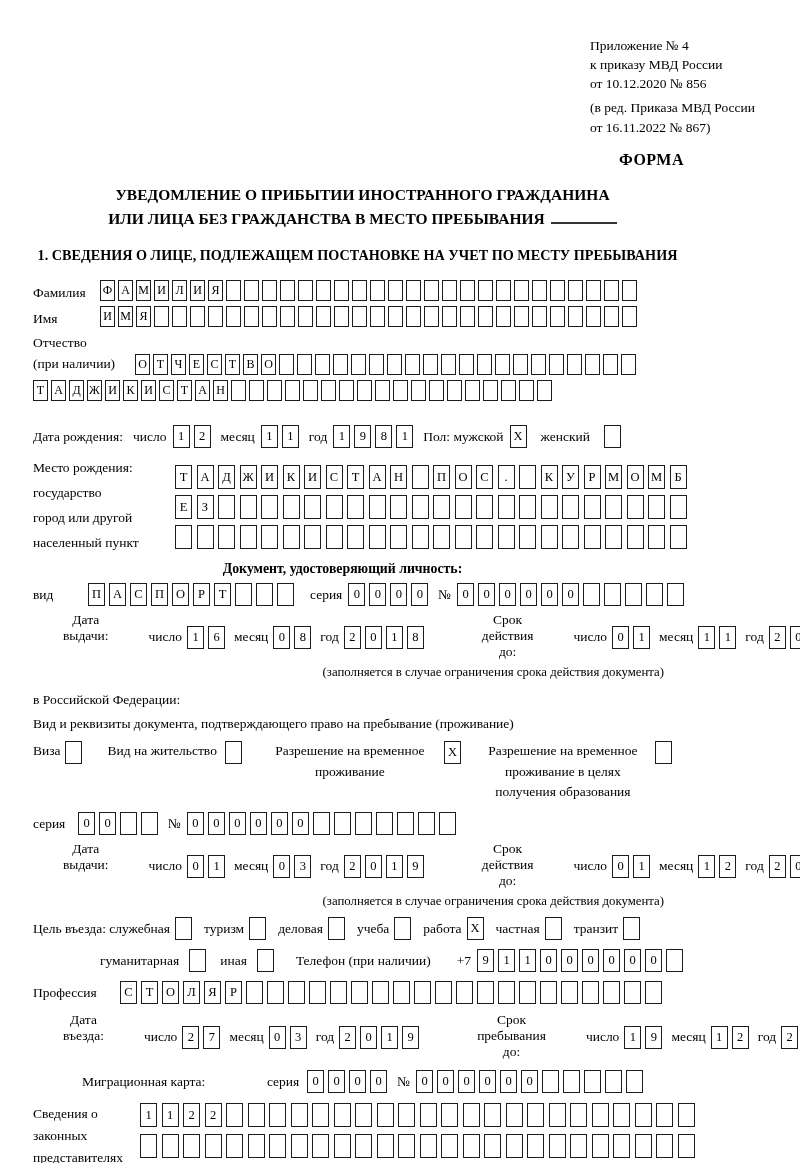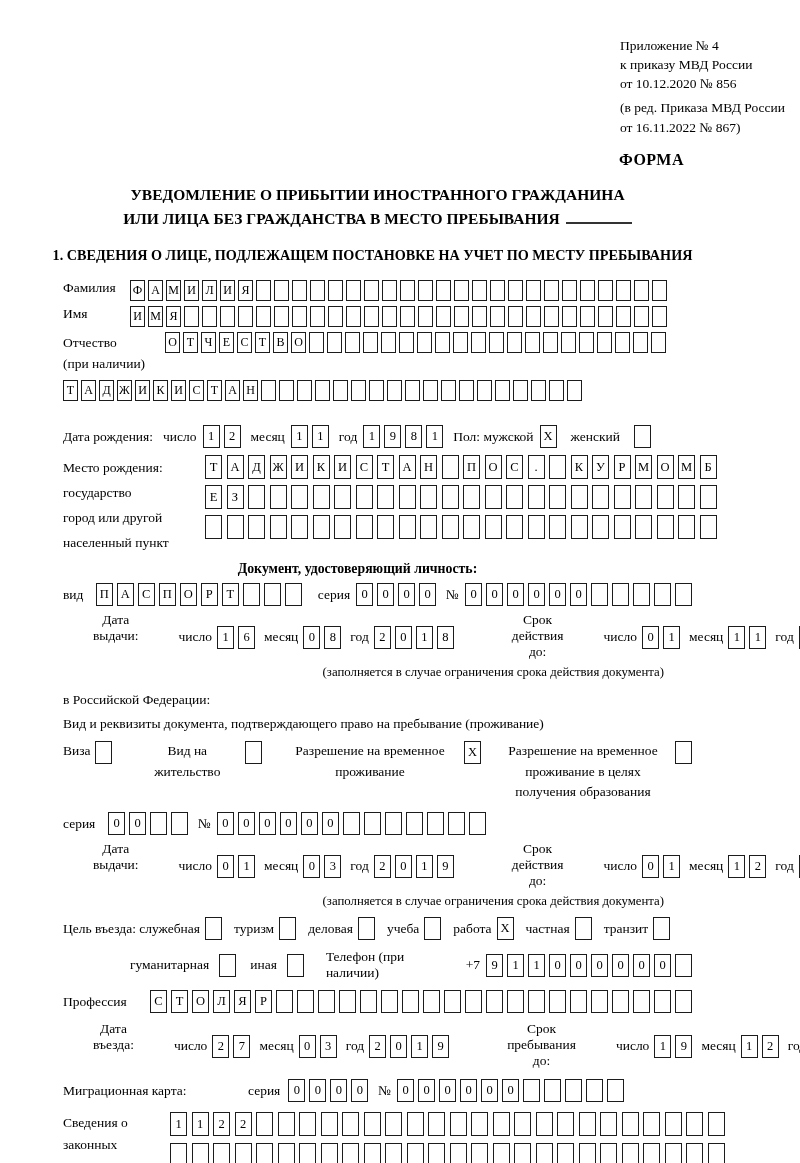--- a/index.html
+++ b/index.html
@@ -1,36 +1,36 @@
 <!DOCTYPE html>
 <html><head>
 <meta charset="utf-8">
 <style>
   html,body{margin:0;padding:0;background:#fff;}
   body{
     width:800px;height:1163px;overflow:hidden;
     font-family:"Liberation Serif","DejaVu Serif",serif;
     color:#000;font-size:13.5px;
   }
-  .page{width:717px;height:1163px;box-sizing:border-box;padding:36px 25px 0 63px;background:#fff;}
+  .page{width:717px;height:1163px;box-sizing:border-box;padding:36px 25px 0 33px;background:#fff;}
 
   
   .hdr{margin-left:557px;line-height:1.42;}
   .hdr div{white-space:nowrap;}
   .hdr .amend{margin-top:5px;}
   .forma{margin-top:14px;margin-right:8px;text-align:right;font-weight:bold;font-size:16px;letter-spacing:.5px;}
 
   
   .title{margin-top:14px;text-align:center;font-weight:bold;font-size:15.5px;line-height:1.55;}
   .title .uline{display:inline-block;width:66px;border-bottom:2px solid #333;height:14px;margin-left:6px;}
   .sec-head{margin-top:16px;margin-left:-20px;margin-right:-10px;text-align:center;font-weight:bold;font-size:14.2px;}
 
   
   .frm{margin-top:16px;}
-  .row{display:flex;align-items:flex-start;margin-bottom:5px;}
+  .row{display:flex;align-items:flex-end;margin-bottom:5px;}
   .lbl{flex:0 0 auto;}
   .lbl2{line-height:1.6;}
   .cells{display:flex;gap:3px;flex:0 0 auto;}
   .cell{
     flex:0 0 auto;box-sizing:border-box;
     width:18px;height:22px;border:1.5px solid #1c1c1c;
     display:flex;align-items:center;justify-content:center;
     font-size:12.5px;background:#fff;
   }
   .cells.sm .cell{width:15px;height:21px;font-size:12px;}
@@ -65,21 +65,21 @@
   .opt .ol{text-align:center;line-height:1.5;}
   .opt .cells{margin-left:8px;margin-top:0;}
   .purpose-row{display:flex;align-items:center;margin-bottom:9px;flex-wrap:nowrap;}
   .purpose-row .pl{margin:0 5px 0 12px;}
   .purpose-row .pl.first{margin-left:0;}
   .phone-row{display:flex;align-items:center;margin-bottom:9px;}
   .phone-row .indent{width:67px;flex:0 0 auto;}
   .prof-row{display:flex;align-items:center;margin-bottom:4px;}
   .prof-row .lbl{width:87px;}
 
-  .mig-row{display:flex;align-items:center;margin:8px 0 10px 0;}
+  .mig-row{display:flex;align-items:center;margin:8px 0 10px 0;justify-content:center;}
   .mig-row .mlbl{width:185px;flex:0 0 auto;}
 
   .reps{display:flex;}
   .reps .lblcol{width:107px;line-height:22px;}
   .reps .cells{margin-bottom:7px;}
 </style>
 </head>
 <body>
 
 <div class="page">

